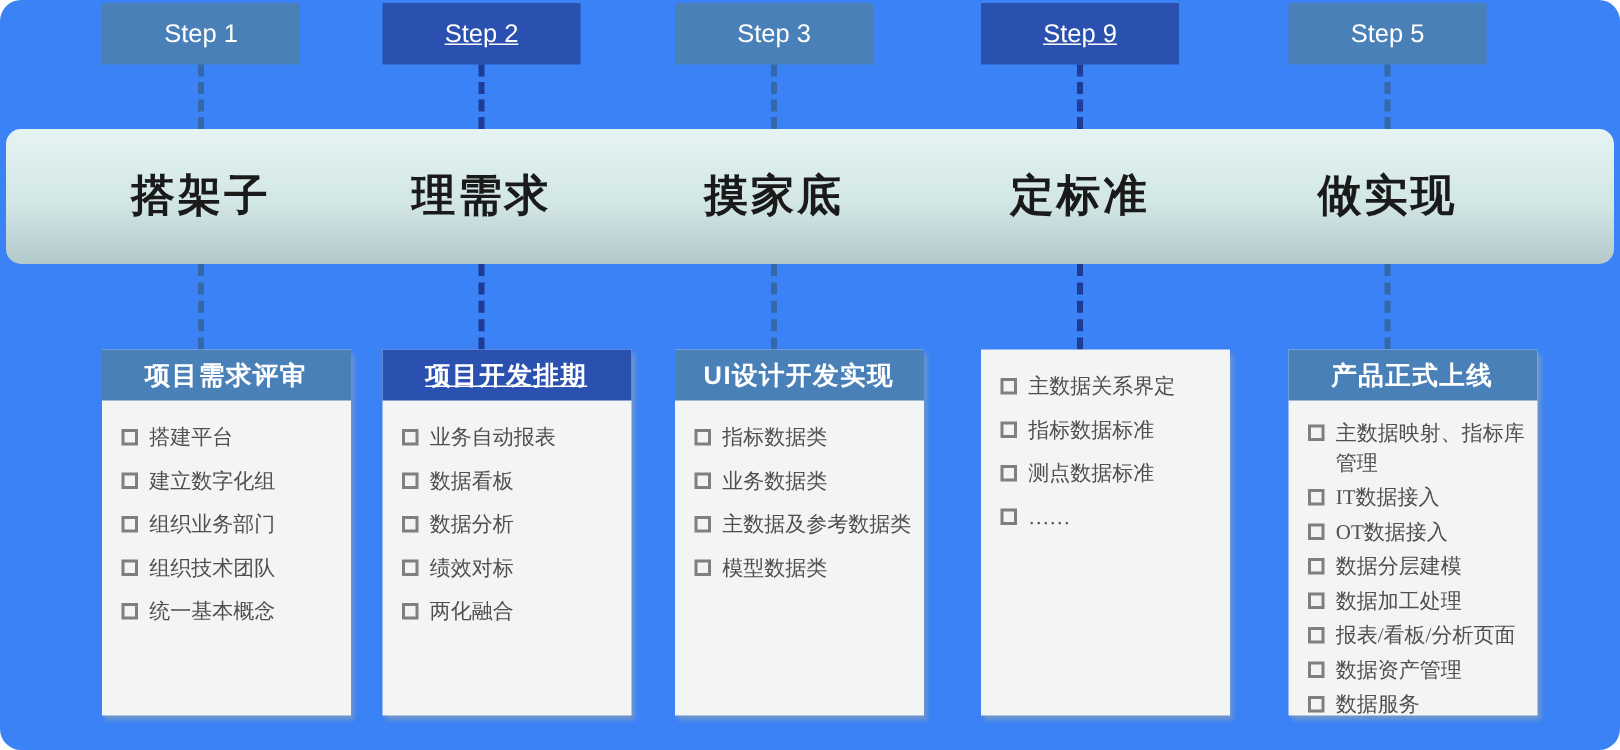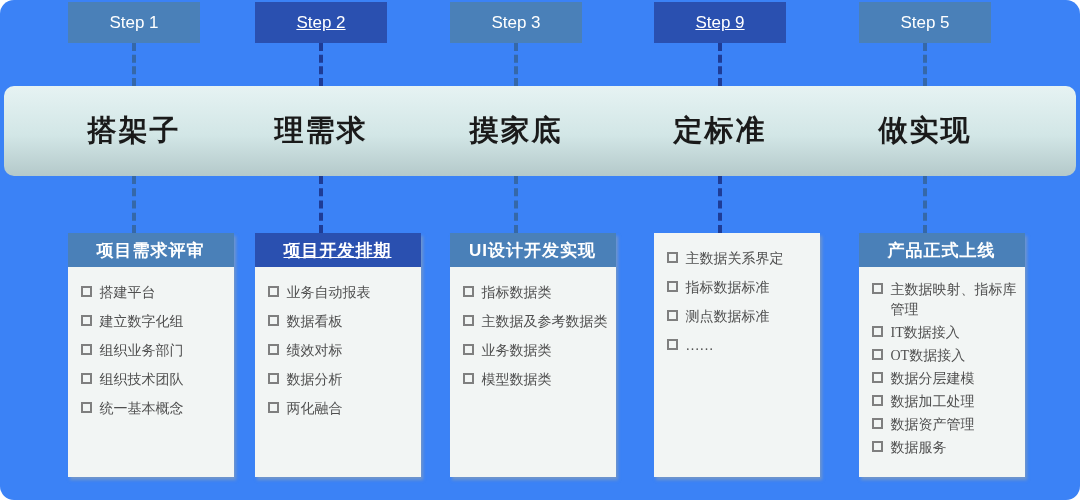--- a/index.html
+++ b/index.html
@@ -144,25 +144,25 @@
         <li>
             <span class="bullet"></span>
             <span>业务自动报表</span>
           </li>
         <li>
             <span class="bullet"></span>
             <span>数据看板</span>
           </li>
         <li>
             <span class="bullet"></span>
+            <span>数据分析</span>
+          </li>
+        <li>
+            <span class="bullet"></span>
             <span>绩效对标</span>
-          </li>
-        <li>
-            <span class="bullet"></span>
-            <span>数据分析</span>
           </li>
         <li>
             <span class="bullet"></span>
             <span>两化融合</span>
           </li>
       </ul>
     </div>
   </div>
 
   <div class="column" style="--cx:516px">
@@ -176,25 +176,25 @@
     <div class="dash bottom light"></div>
     <div class="card">
       <div class="card-header fill-light">UI设计开发实现</div>
       <ul class="card-items">
         <li>
             <span class="bullet"></span>
             <span>指标数据类</span>
           </li>
         <li>
             <span class="bullet"></span>
+            <span>业务数据类</span>
+          </li>
+        <li>
+            <span class="bullet"></span>
             <span>主数据及参考数据类</span>
-          </li>
-        <li>
-            <span class="bullet"></span>
-            <span>业务数据类</span>
           </li>
         <li>
             <span class="bullet"></span>
             <span>模型数据类</span>
           </li>
       </ul>
     </div>
   </div>
 
   <div class="column" style="--cx:720px">
@@ -255,20 +255,24 @@
         <li>
             <span class="bullet"></span>
             <span>数据分层建模</span>
           </li>
         <li>
             <span class="bullet"></span>
             <span>数据加工处理</span>
           </li>
         <li>
             <span class="bullet"></span>
+            <span>报表/看板/分析页面</span>
+          </li>
+        <li>
+            <span class="bullet"></span>
             <span>数据资产管理</span>
           </li>
         <li>
             <span class="bullet"></span>
             <span>数据服务</span>
           </li>
       </ul>
     </div>
   </div>
 </div>

